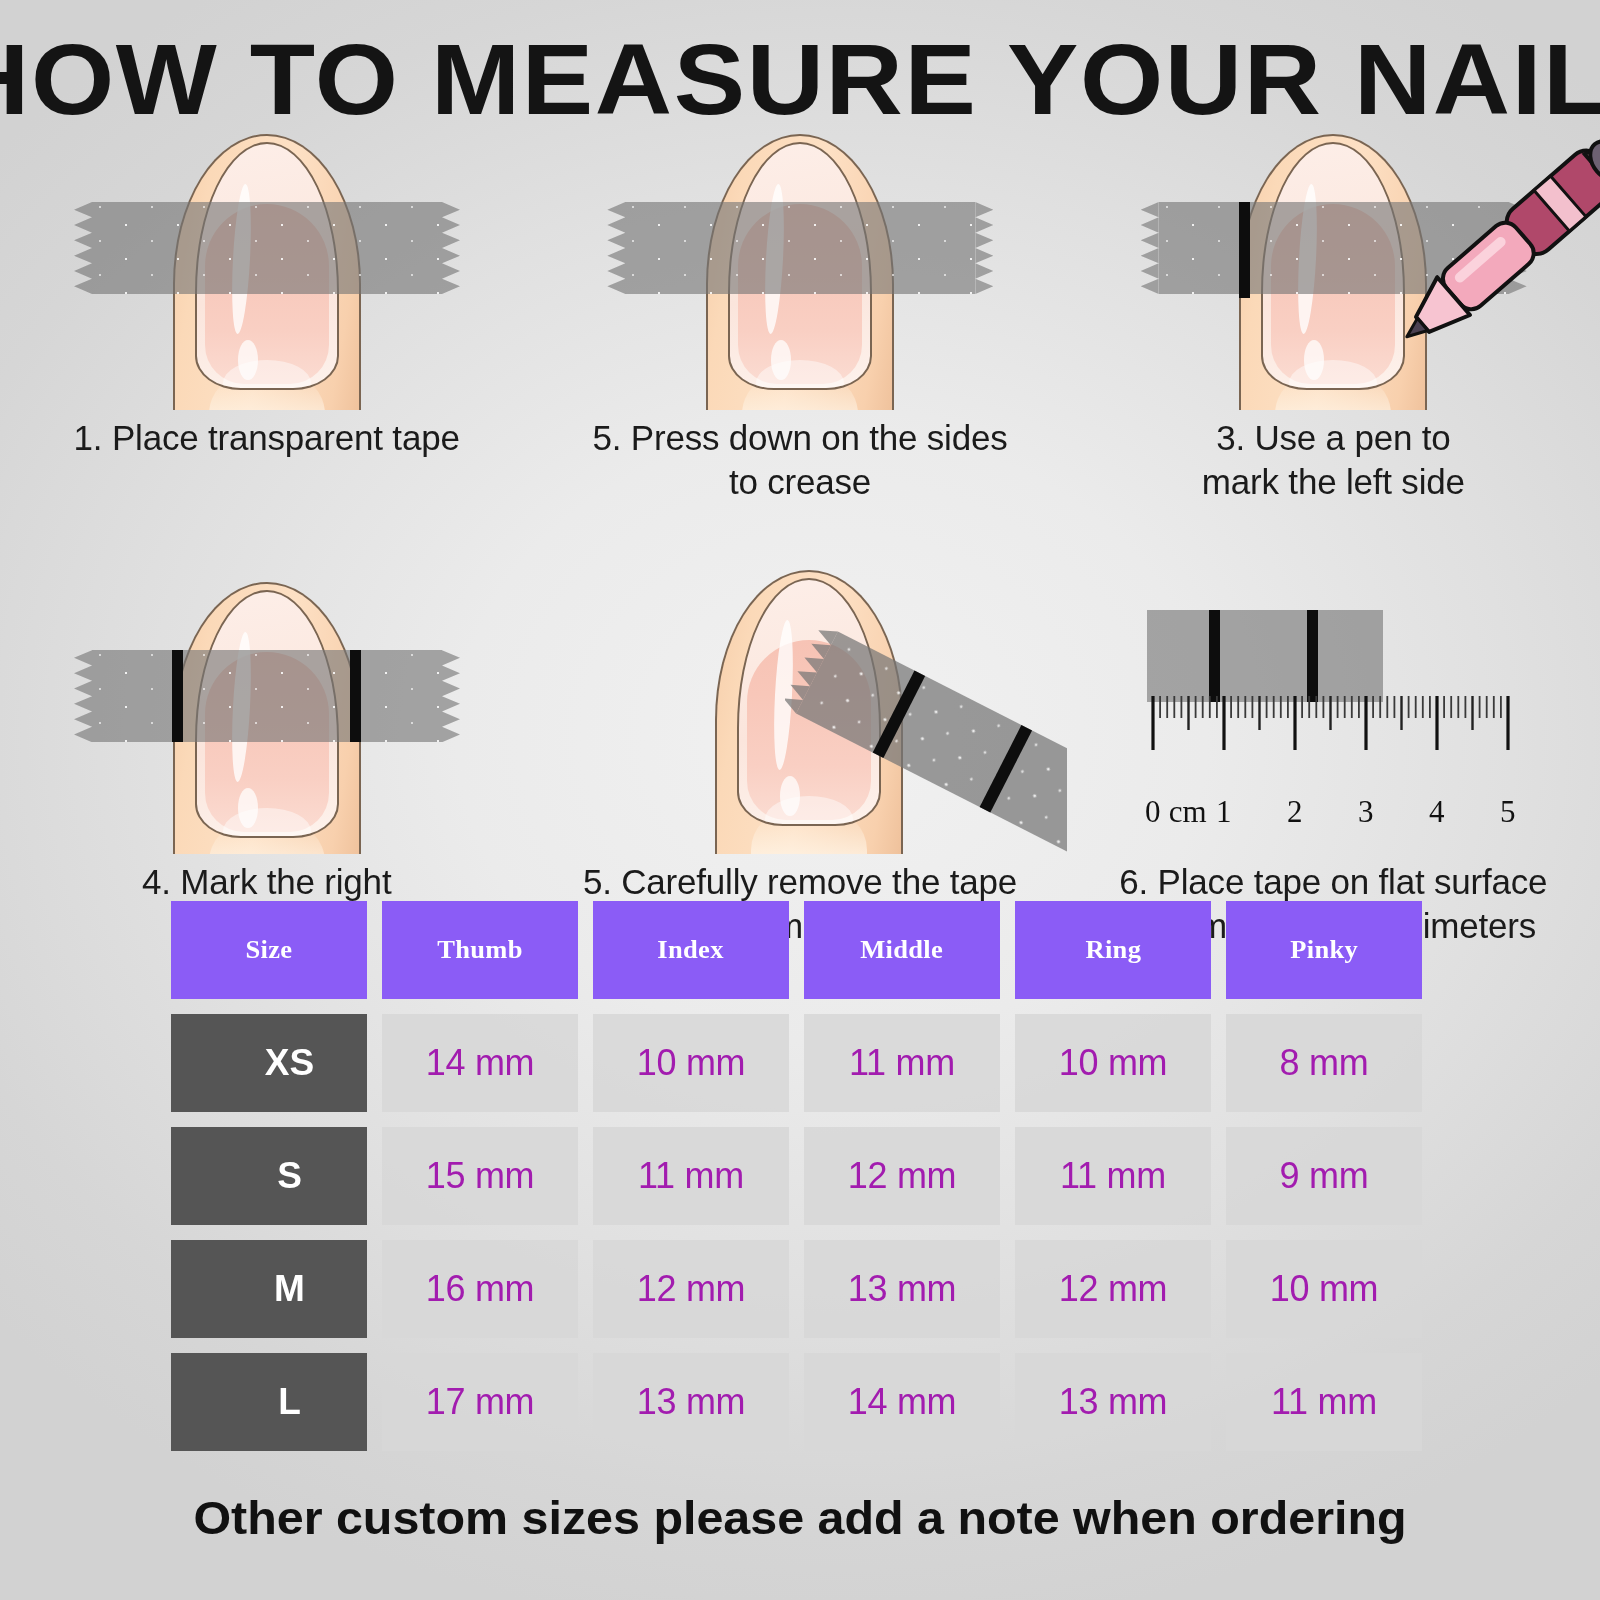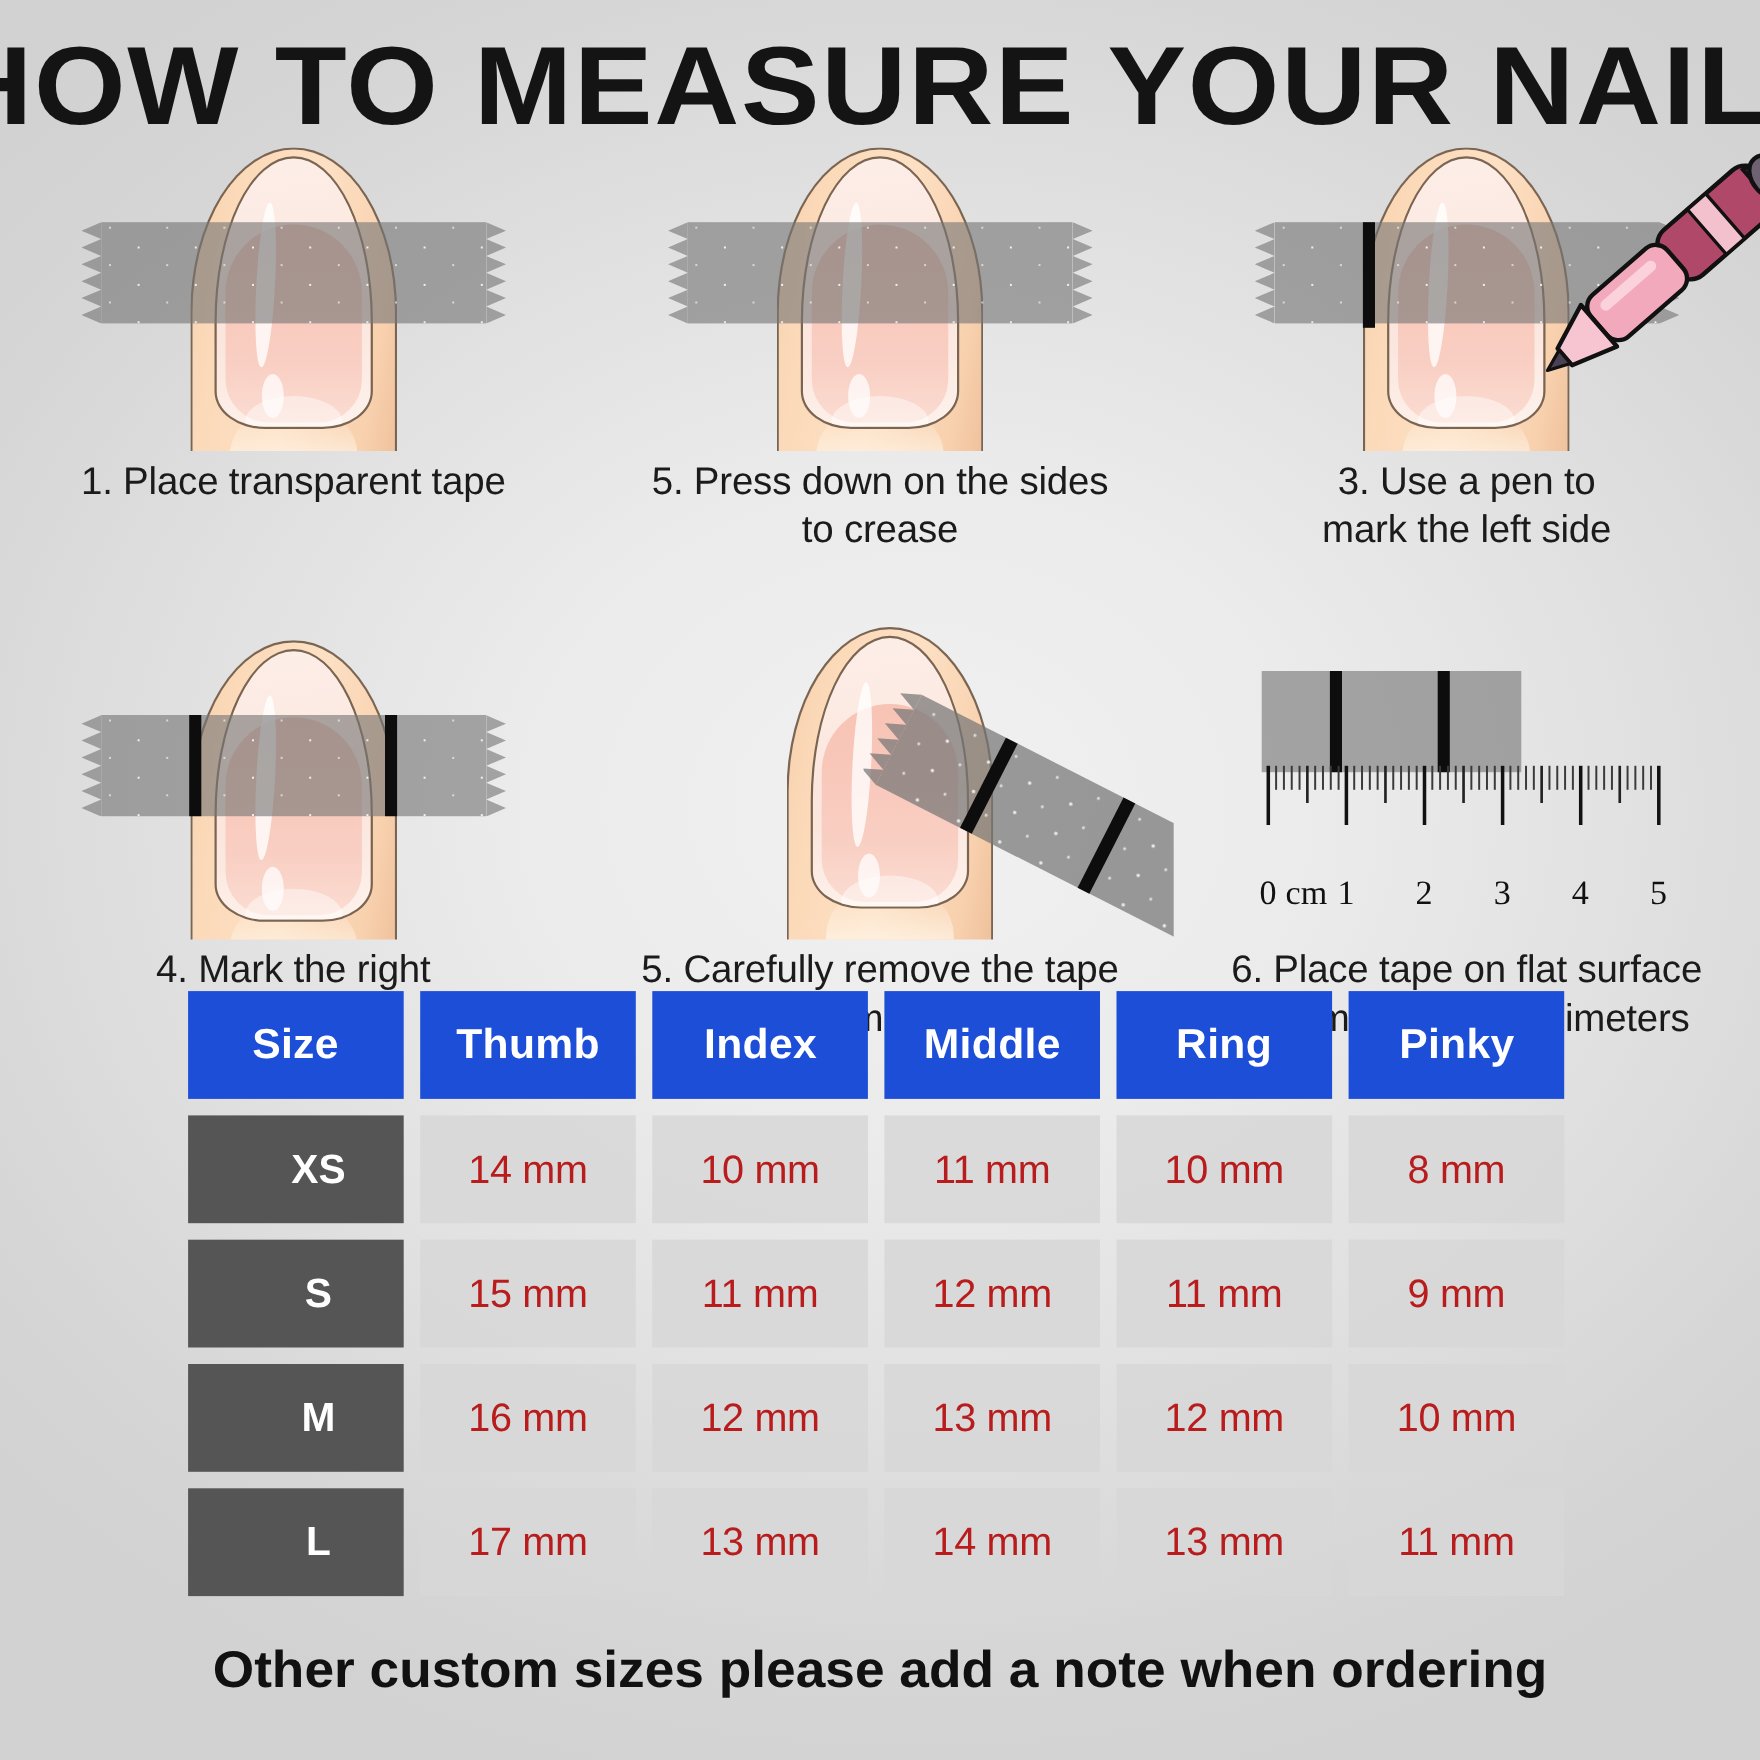--- a/index.html
+++ b/index.html
@@ -245,41 +245,41 @@
     box-sizing: border-box;
   }
   .c-size  { width: 196px; }
   .c-thumb { width: 196px; }
   .c-index { width: 196px; }
   .c-mid   { width: 196px; }
   .c-ring  { width: 196px; }
   .c-pinky { width: 196px; }
 
   .chart-row.head .cell {
-    background: #1d4ed8;
+    background: #8b5cf6;
     color: #ffffff;
     font-weight: bold;
-    font-size: 38px;
-    font-family: Liberation Sans, sans-serif;
+    font-size: 26px;
+    font-family: Liberation Serif, serif;
     transform: none;
     letter-spacing: .3px;
   }
   .chart-row.head .cell span { transform: scaleX(1.02); display:inline-block; }
 
   .chart-row.body .cell.size-cell {
     background: #555555;
     color: #ffffff;
     font-weight: bold;
     font-family: "Liberation Sans Narrow", "Liberation Sans", sans-serif;
     font-size: 37px;
     padding-left: 41px;
   }
   .chart-row.body .cell.val-cell {
     background: rgba(215,215,215,.88);
-    color: #b91c1c;
+    color: #a21caf;
     font-weight: 400;
     font-size: 36px;
     letter-spacing: -0.3px;
     text-align: center;
   }
 
   
   .footer {
     position: absolute;
     top: 1490px;

